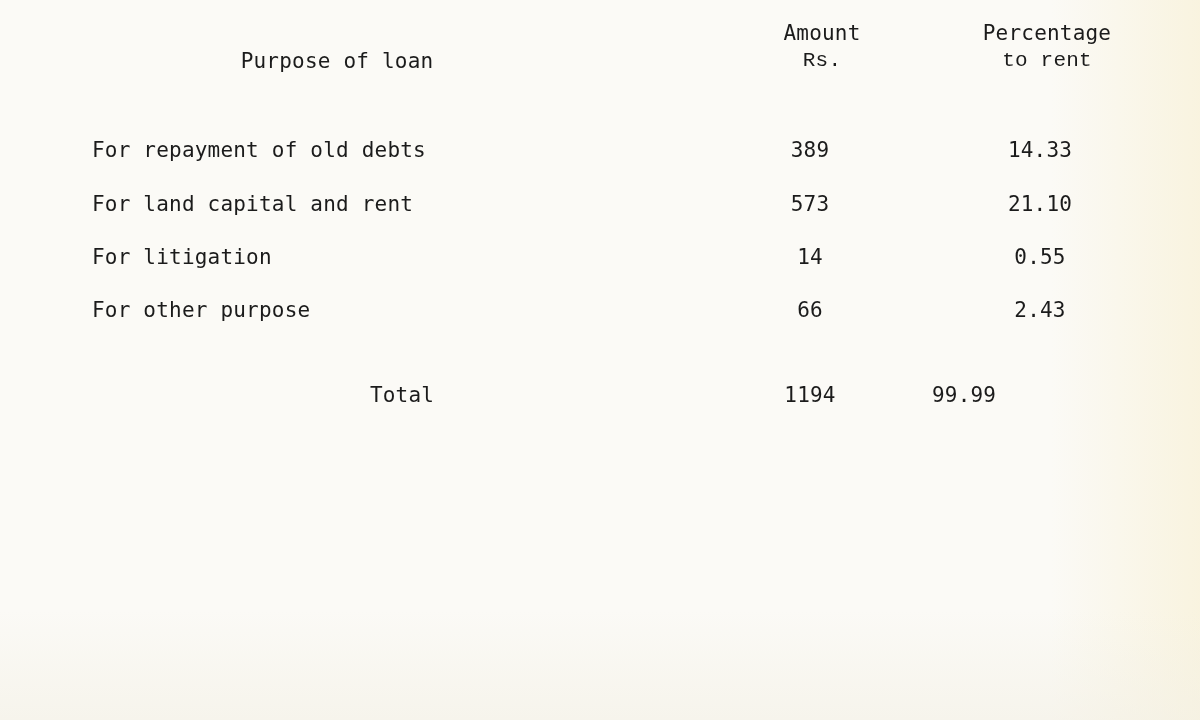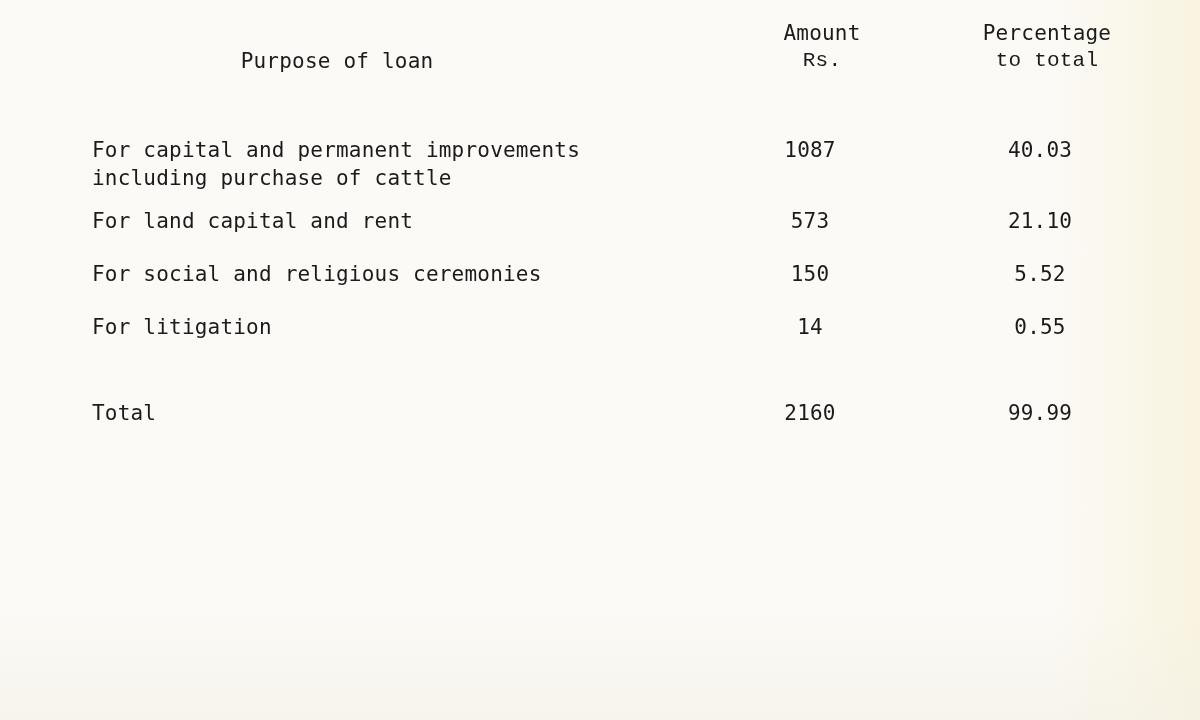--- a/index.html
+++ b/index.html
@@ -93,23 +93,23 @@
 
   tbody tr.tall-row td { padding-bottom: 16px; }
 
   .purpose-line2 { display: block; }
 
   tr.total-gap td { height: 32px; }
 
   tr.total-row td {
     padding-top: 0;
   }
-  tr.total-row td.purpose { text-align: left; }
+  tr.total-row td.purpose { text-align: center; }
   tr.total-row td.amount { text-align: center; padding-right: 24px; }
-  tr.total-row td.pct { text-align: center; padding-right: 14px; }
+  tr.total-row td.pct { text-align: left; padding-right: 14px; }
 </style>
 </head>
 <body>
 
 <div class="sheet">
   <div class="paper-tint-right"></div>
   <div class="paper-tint-bottom"></div>
 
   <table class="loan-table">
     <colgroup>
@@ -119,58 +119,55 @@
     </colgroup>
     <thead>
       <tr>
         <th class="head-purpose">Purpose of loan</th>
         <th class="head-amount">
           <span>Amount</span>
           <span class="head-line-2">Rs.</span>
         </th>
         <th class="head-pct">
           <span>Percentage</span>
-          <span class="head-line-2">to total</span>
+          <span class="head-line-2">to rent</span>
         </th>
       </tr>
       <tr class="spacer-row">
         <td></td>
         <td></td>
         <td></td>
       </tr>
     </thead>
     <tbody>
-      <tr class="data-row tall-row">
-        <td class="purpose">
-          <span>For capital and permanent improvements</span>
-          <span class="purpose-line2">including purchase of cattle</span>
-        </td>
-        <td class="amount">1087</td>
-        <td class="pct">40.03</td>
+      <tr class="data-row">
+        <td class="purpose">For repayment of old debts</td>
+        <td class="amount">389</td>
+        <td class="pct">14.33</td>
       </tr>
       <tr class="data-row">
         <td class="purpose">For land capital and rent</td>
         <td class="amount">573</td>
         <td class="pct">21.10</td>
       </tr>
       <tr class="data-row">
-        <td class="purpose">For social and religious ceremonies</td>
-        <td class="amount">150</td>
-        <td class="pct">5.52</td>
-      </tr>
-      <tr class="data-row">
         <td class="purpose">For litigation</td>
         <td class="amount">14</td>
         <td class="pct">0.55</td>
+      </tr>
+      <tr class="data-row">
+        <td class="purpose">For other purpose</td>
+        <td class="amount">66</td>
+        <td class="pct">2.43</td>
       </tr>
       <tr class="total-gap">
         <td></td>
         <td></td>
         <td></td>
       </tr>
       <tr class="total-row">
         <td class="purpose">Total</td>
-        <td class="amount">2160</td>
+        <td class="amount">1194</td>
         <td class="pct">99.99</td>
       </tr>
     </tbody>
   </table>
 </div>
 
 </body></html>

